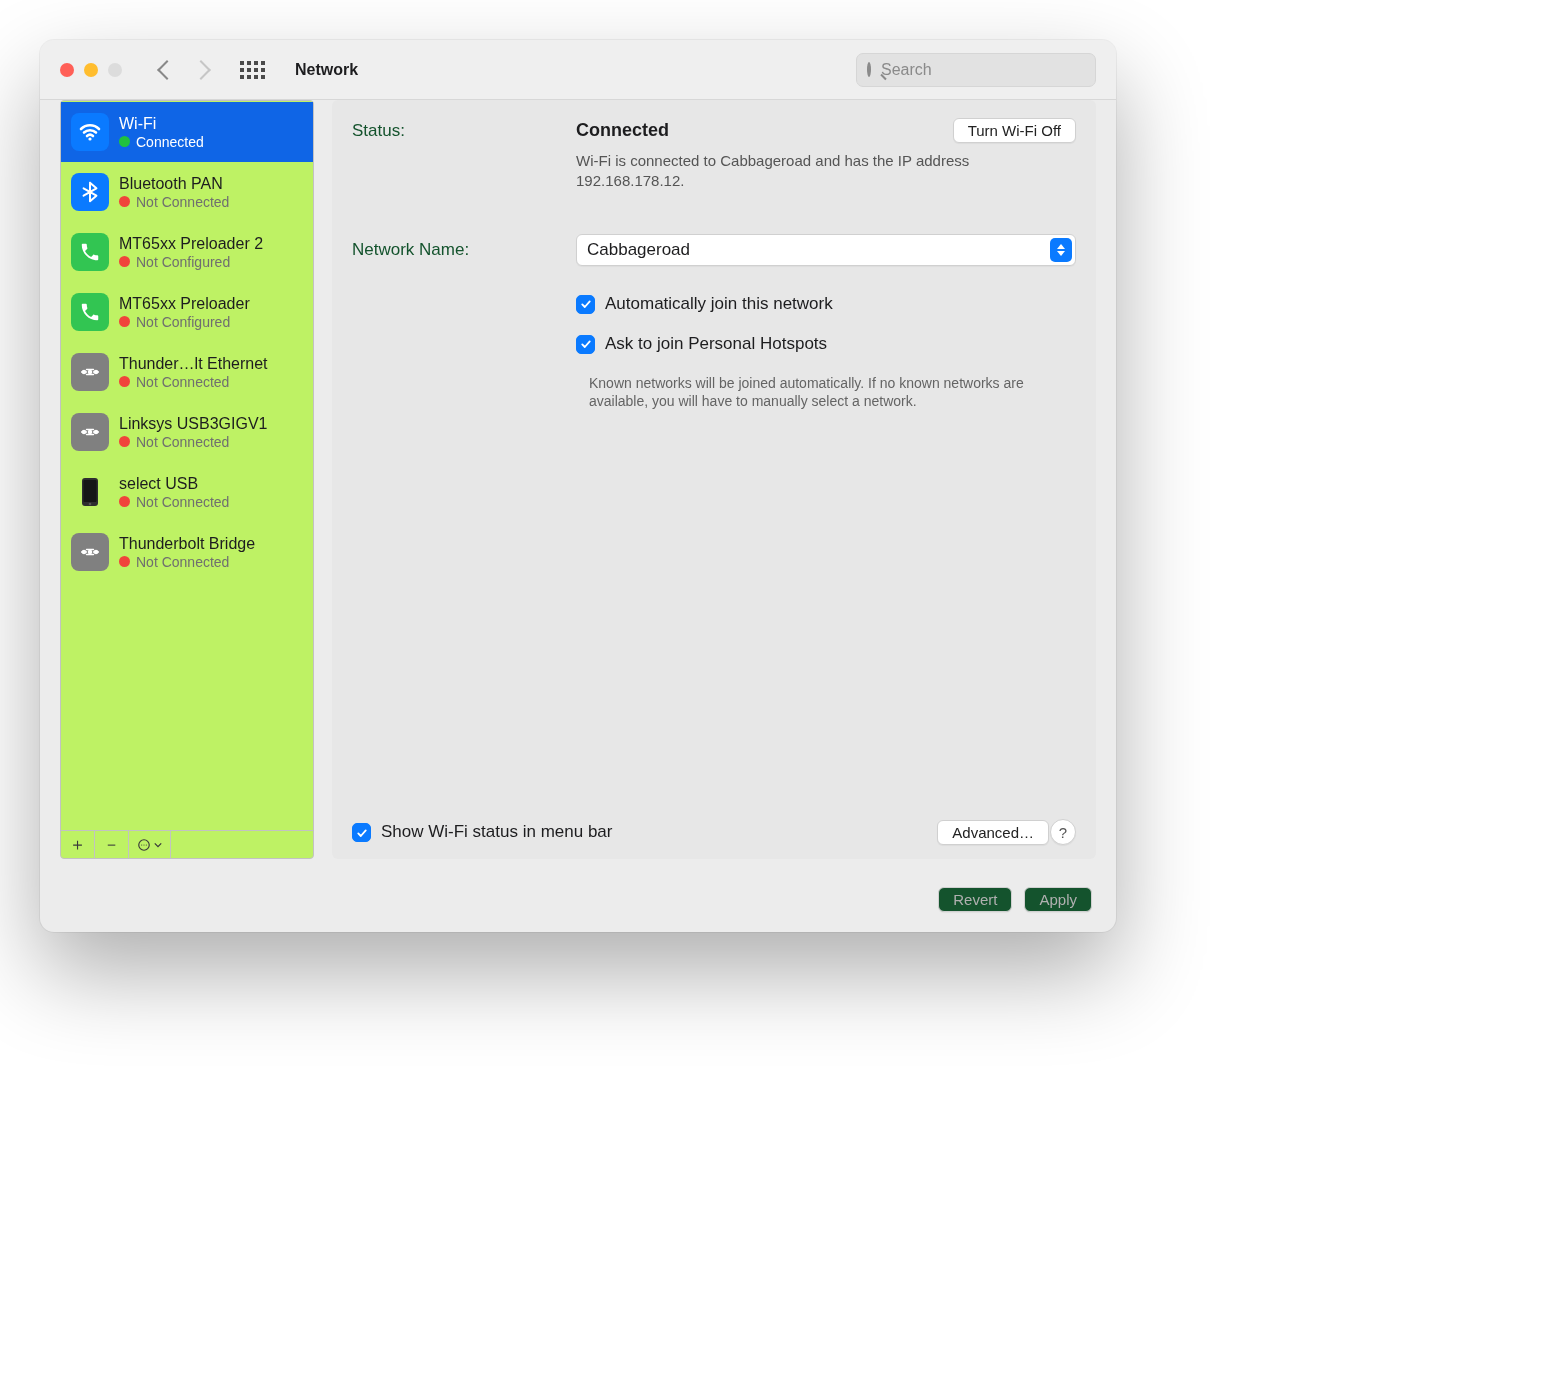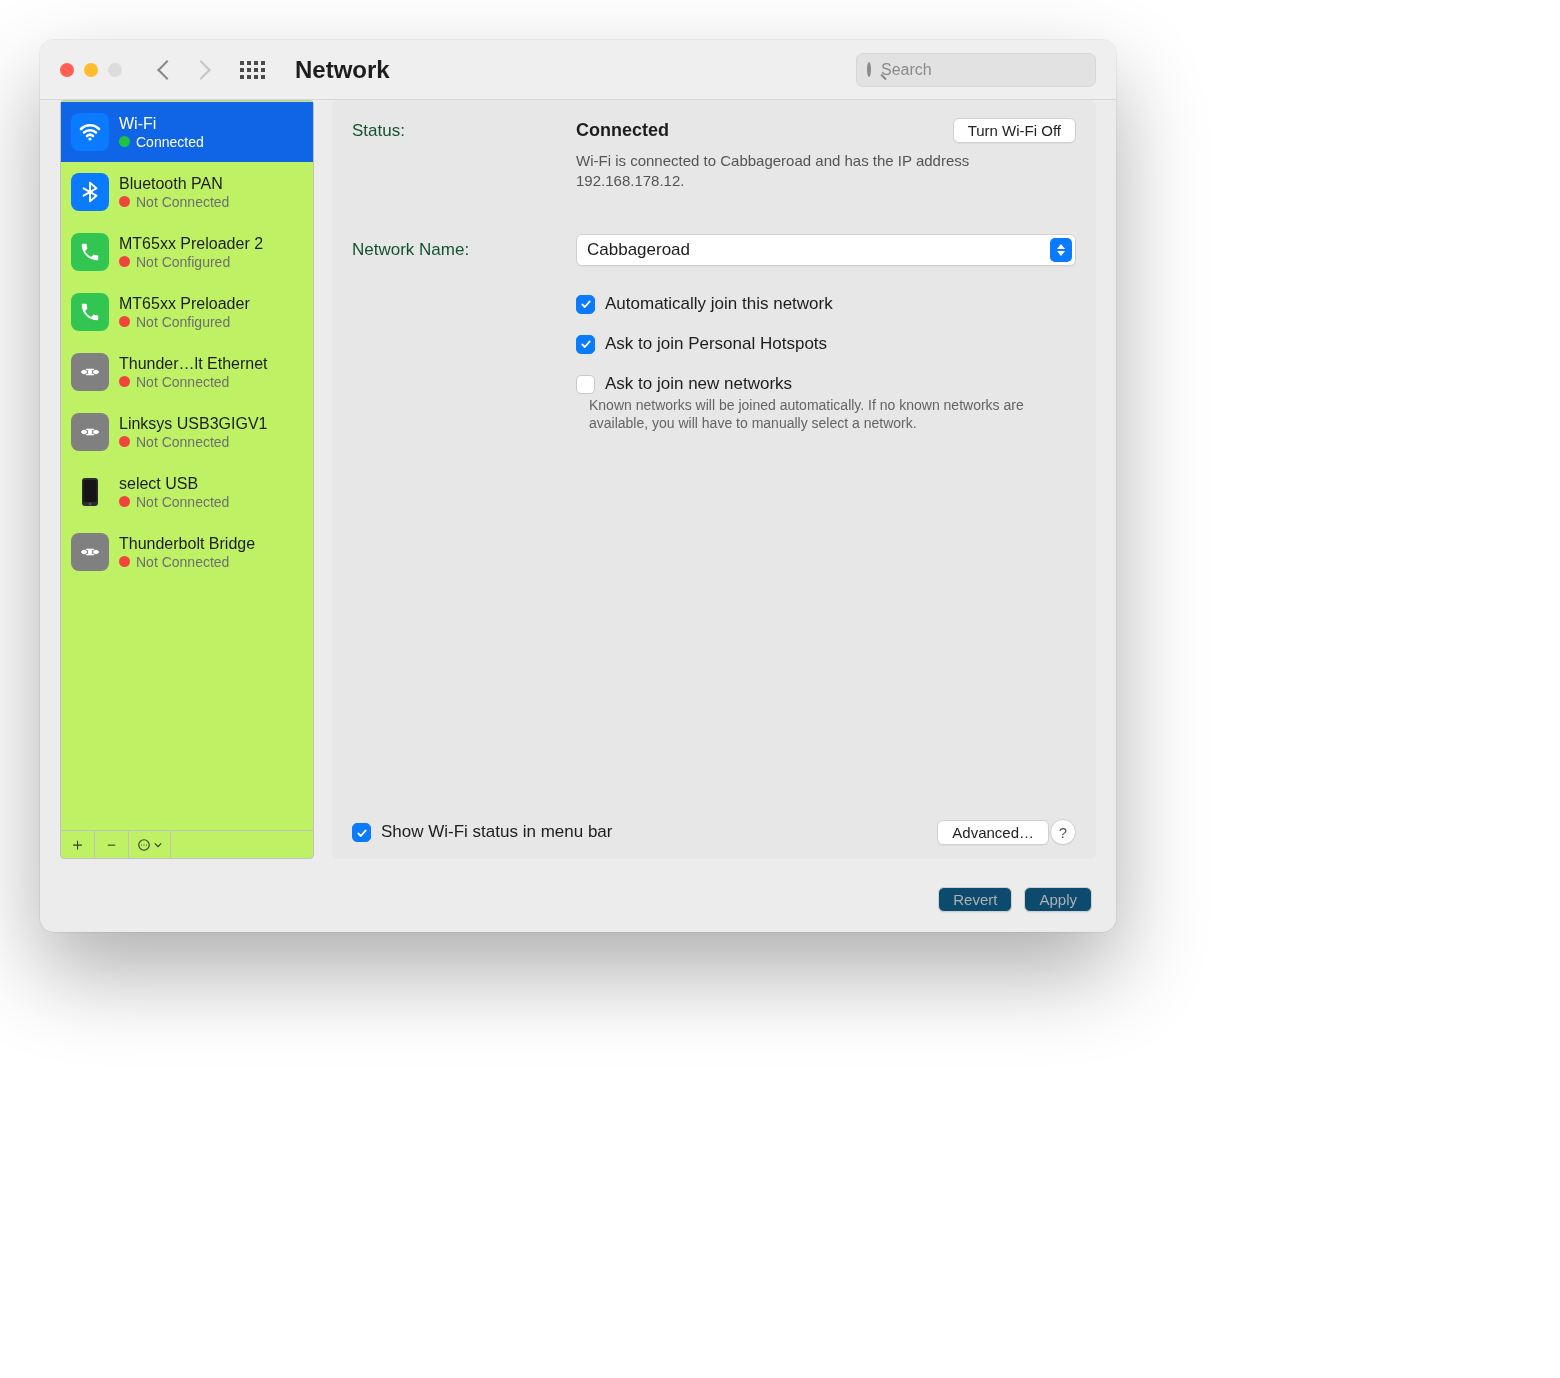--- a/index.html
+++ b/index.html
@@ -61,21 +61,21 @@
     border-left: 2.5px solid #888;
     border-bottom: 2.5px solid #888;
     transform: rotate(45deg);
   }
   .nav-arrow.fwd { transform: rotate(-135deg); border-color:#c6c6c6; }
   .grid-icon {
     display:grid; grid-template-columns:repeat(4,4px); grid-auto-rows:4px; gap:3px;
     margin-left: 14px;
   }
   .grid-icon span { background:#4a4a4a; }
-  .title { font-size: 24px; font-weight:600; margin-left: 12px; }
+  .title { font-size: 16px; font-weight:600; margin-left: 12px; }
   .spacer { flex:1; }
   .search {
     display:flex; align-items:center; gap:8px;
     width: 240px; height: 34px;
     background:#e2e2e2; border:1px solid #d6d6d6; border-radius:7px;
     padding:0 10px; color:#888;
   }
   .search input {
     flex:1; border:0; outline:0; background:transparent; font-size:16px; color:#444;
   }
@@ -152,21 +152,21 @@
   }
   .row { display:flex; gap:14px; margin-bottom:8px; align-items:baseline;}
   .col-l { width: 210px; text-align:left; font-size:17px; color:#14532d; }
   .col-r { flex:1; display:flex; flex-direction:column; gap:6px; }
   .status-line { display:flex; align-items:center; gap:18px; }
   .status-val { font-size:18px; font-weight:600; }
   .btn {
     background:#fff; border:1px solid var(--btn-border); border-radius:6px;
     padding:3px 14px; font-size:15px; color:#222; box-shadow:0 1px 1px rgba(0,0,0,.05);
   }
-  .btn.disabled { color:#b0b0b0; background:#0c4a6e; }
+  .btn.disabled { color:#b0b0b0; background:#14532d; }
   .hint { font-size:15px; color:#555; line-height:1.35; margin-top:2px; }
   .hint.small { font-size:14px; color:#646464; margin-left:13px; }
   .check-row { display:flex; align-items:flex-start; gap:10px; font-size:17px; margin-top:2px;}
   .checkbox {
     width:19px;height:19px;border-radius:5px;border:1px solid #c8c8c8;background:#fff;
     display:flex;align-items:center;justify-content:center;flex-shrink:0;margin-top:1px;
   }
   .checkbox.checked { background: var(--blue-accent); border-color: var(--blue-accent);}
   .checkbox.checked svg{width:12px;height:12px;}
   .detail-footer {
@@ -410,24 +410,20 @@
           </label>
           <label class="check-row">
             <span class="checkbox checked">
               <svg viewBox="0 0 16 16">
                   <path d="M3 8.5 L6.4 12 L13 4.5" fill="none" stroke="#fff" stroke-width="2.4" stroke-linecap="round" stroke-linejoin="round"></path>
                 </svg>
             </span>
             <span>Ask to join Personal Hotspots</span>
           </label>
           <div>
-            <label class="check-row">
-              <span class="checkbox"></span>
-              <span>Ask to join new networks</span>
-            </label>
             <div class="hint small">Known networks will be joined automatically. If no known networks are available, you will have to manually select a network.</div>
           </div>
         </div>
       </div>
 
       <div class="detail-footer">
         <label class="check-row" style="margin-top:0;">
           <span class="checkbox checked">
             <svg viewBox="0 0 16 16">
                 <path d="M3 8.5 L6.4 12 L13 4.5" fill="none" stroke="#fff" stroke-width="2.4" stroke-linecap="round" stroke-linejoin="round"></path>

